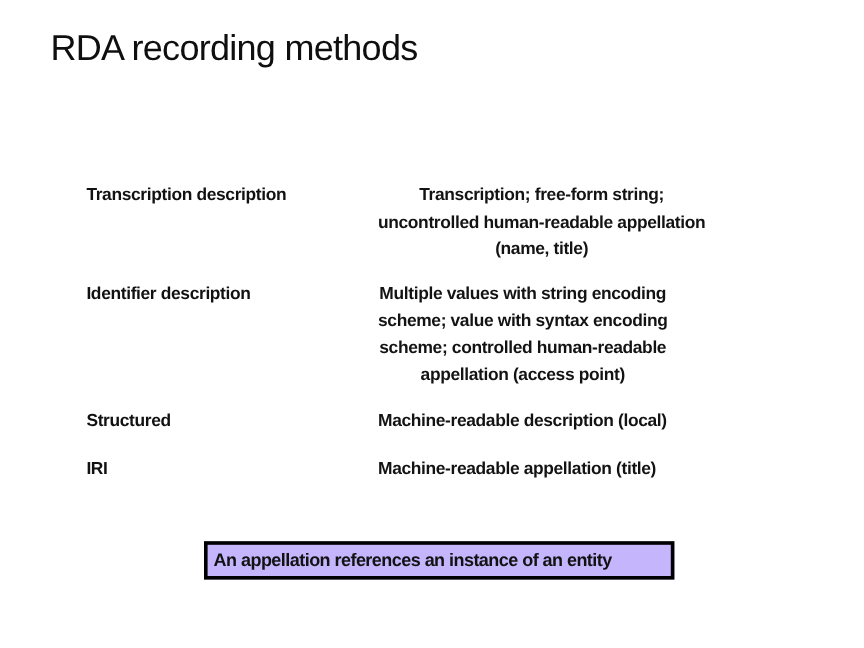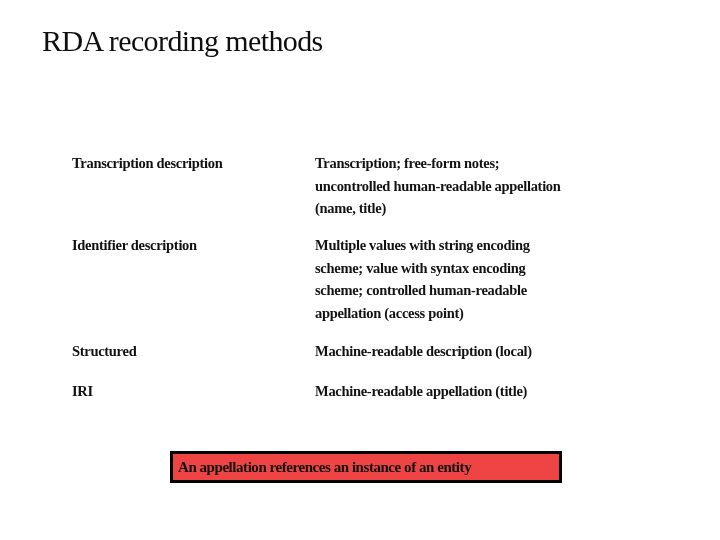--- a/index.html
+++ b/index.html
@@ -2,22 +2,23 @@
 <html><head>
 <meta charset="utf-8">
 <style>
   html, body { margin: 0; padding: 0; background: #ffffff; }
   .slide {
     position: relative;
     width: 720px;
     height: 540px;
     background: #ffffff;
     overflow: hidden;
-    font-family: Liberation Serif, serif;
+    font-family: Liberation Sans, sans-serif;
     color: #121212;
+    text-align: center;
   }
   .title {
     position: absolute;
     left: 42px;
     top: 22px;
     margin: 0;
     font-size: 30px;
     font-weight: 400;
     letter-spacing: -0.6px;
     line-height: 38px;
@@ -60,21 +61,21 @@
     color: #131313;
   }
   .callout {
     position: absolute;
     left: 170px;
     top: 451px;
     width: 392px;
     height: 32px;
     box-sizing: border-box;
     border: 3px solid #000000;
-    background: #ef4444;
+    background: #c4b5fd;
     display: flex;
     align-items: center;
     padding: 0 5px;
   }
   .callout span {
     font-size: 15px;
     font-weight: 700;
     letter-spacing: -0.45px;
     white-space: nowrap;
     color: #121212;
@@ -83,21 +84,21 @@
 </head>
 <body>
 
 <div class="slide">
 
   <h1 class="title">RDA recording methods</h1>
 
 
   <div class="method-row" style="top:152px">
     <div class="term">Transcription description</div>
-    <div class="desc">Transcription; free-form notes;
+    <div class="desc">Transcription; free-form string;
 uncontrolled human-readable appellation
 (name, title)</div>
   </div>
 
   <div class="method-row" style="top:234px">
     <div class="term">Identifier description</div>
     <div class="desc">Multiple values with string encoding
 scheme; value with syntax encoding
 scheme; controlled human-readable
 appellation (access point)</div>

